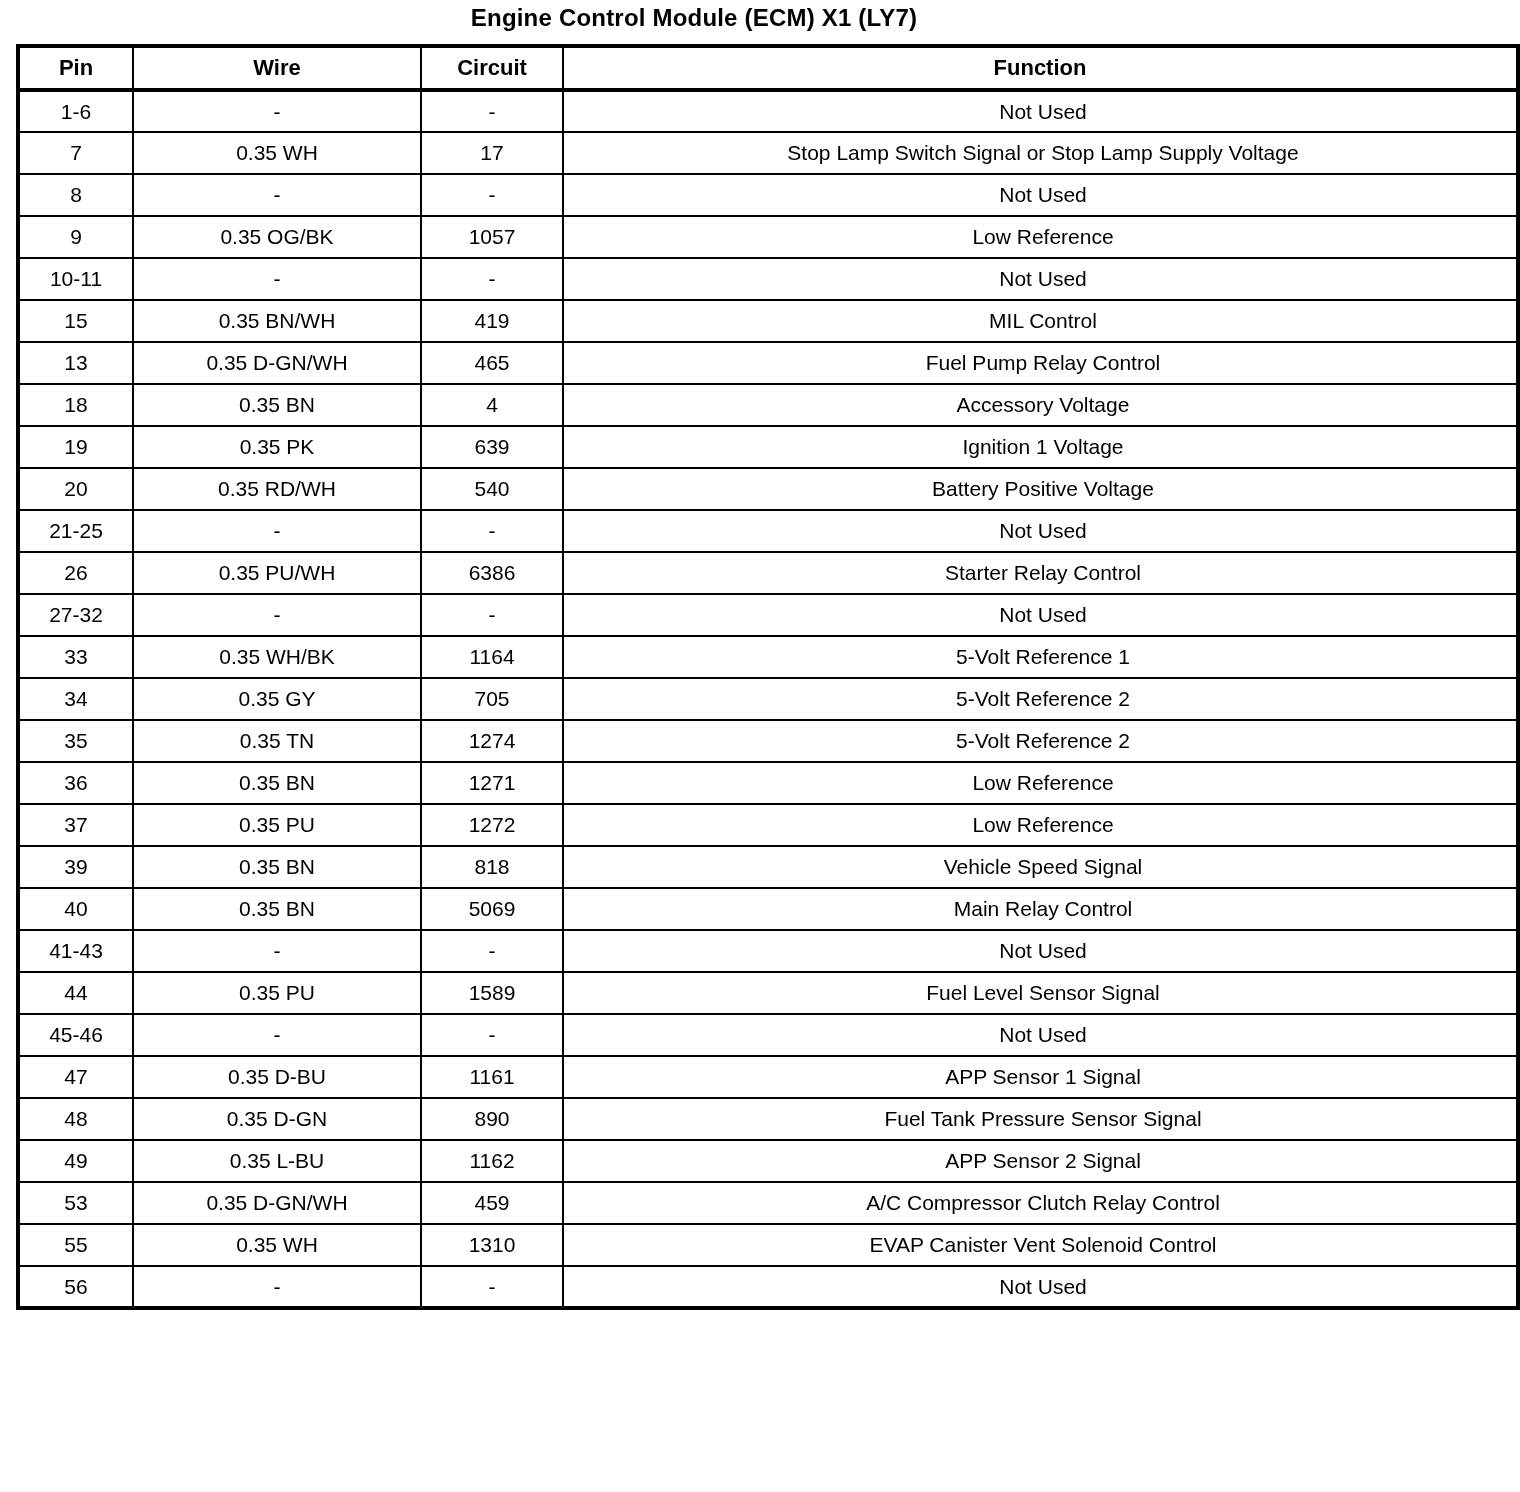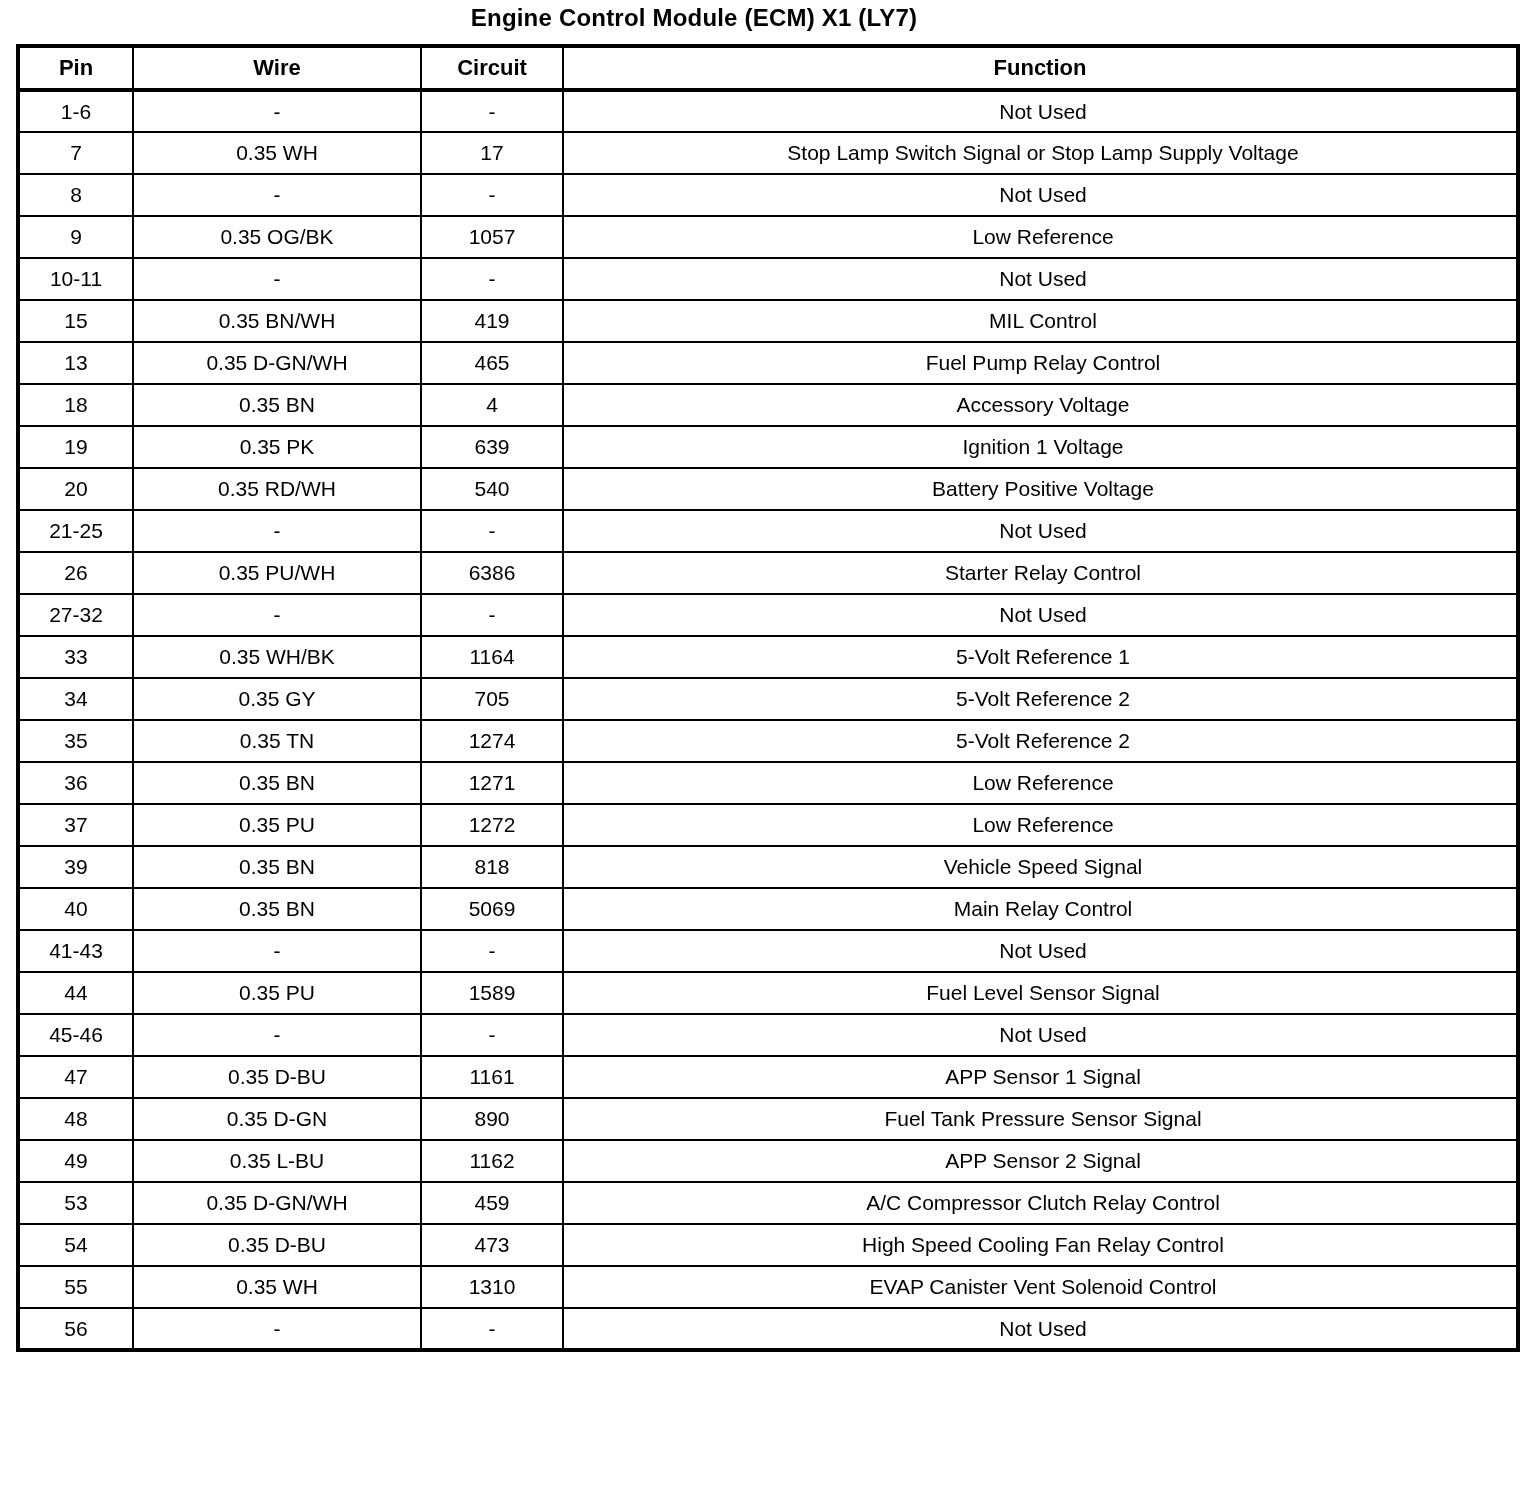--- a/index.html
+++ b/index.html
@@ -241,26 +241,20 @@
           <td class="col-circuit">1162</td>
           <td class="col-function">APP Sensor 2 Signal</td>
         </tr>
         <tr>
           <td class="col-pin">53</td>
           <td class="col-wire">0.35 D-GN/WH</td>
           <td class="col-circuit">459</td>
           <td class="col-function">A/C Compressor Clutch Relay Control</td>
         </tr>
         <tr>
-          <td class="col-pin">54</td>
-          <td class="col-wire">0.35 D-BU</td>
-          <td class="col-circuit">473</td>
-          <td class="col-function">High Speed Cooling Fan Relay Control</td>
-        </tr>
-        <tr>
           <td class="col-pin">55</td>
           <td class="col-wire">0.35 WH</td>
           <td class="col-circuit">1310</td>
           <td class="col-function">EVAP Canister Vent Solenoid Control</td>
         </tr>
         <tr>
           <td class="col-pin">56</td>
           <td class="col-wire">-</td>
           <td class="col-circuit">-</td>
           <td class="col-function">Not Used</td>

